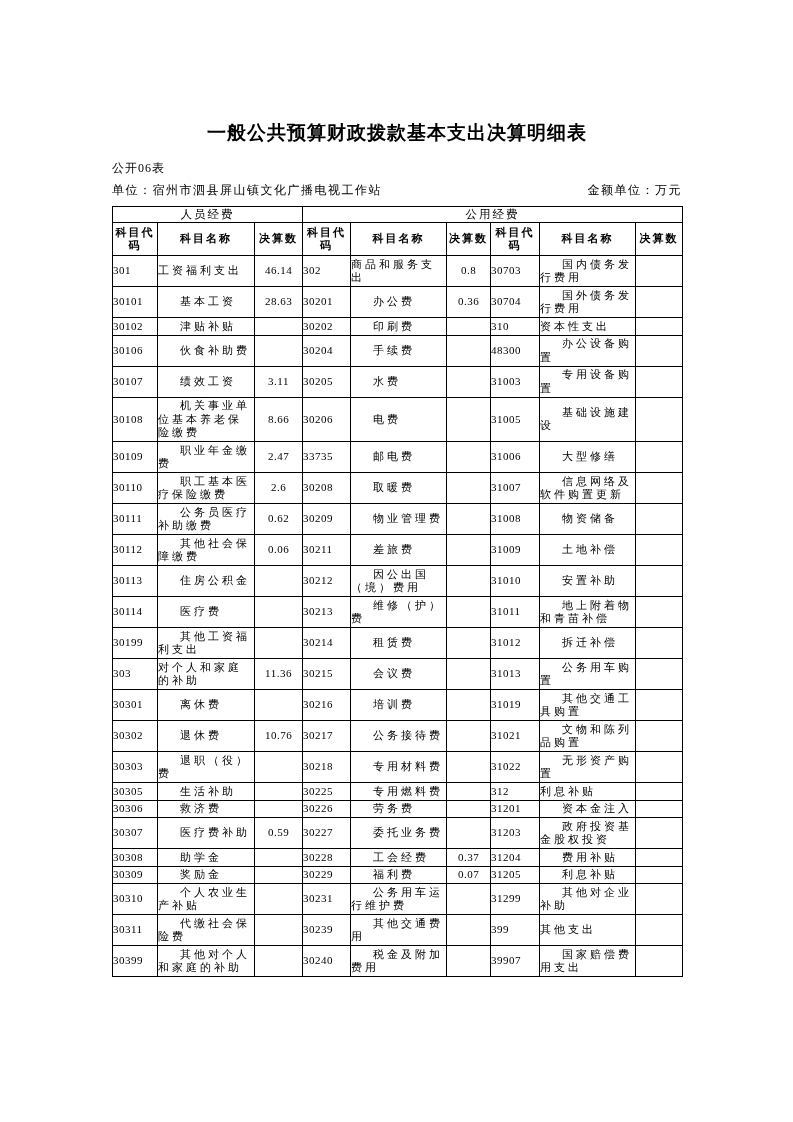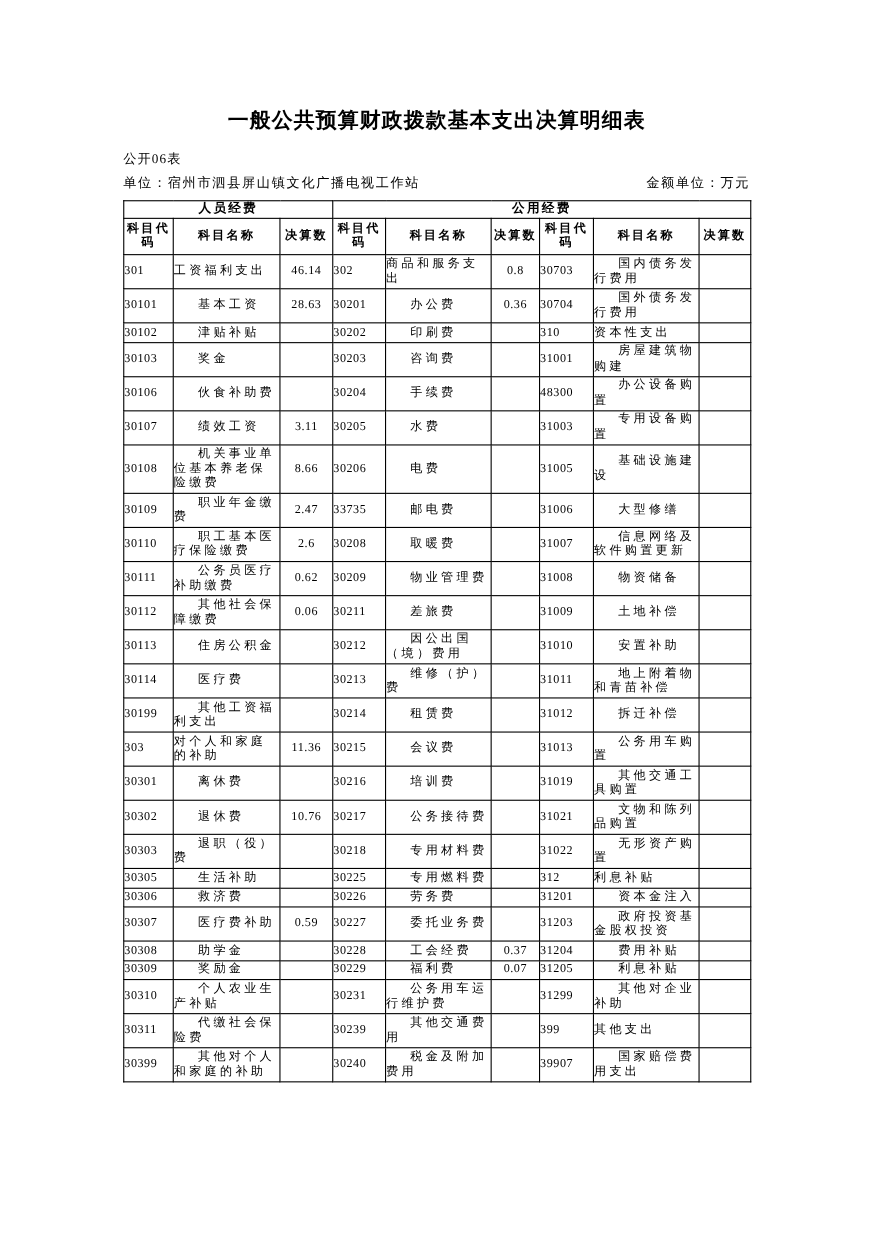--- a/index.html
+++ b/index.html
@@ -8,21 +8,21 @@
     width: 793px;
     height: 1122px;
     background: #ffffff;
     color: #000000;
     font-family: "Liberation Serif", "DejaVu Serif", serif;
     overflow: hidden;
   }
   .sheet {
     width: 570px;
     margin-left: 112px;
-    padding-top: 96px;
+    padding-top: 120px;
   }
   .doc-title {
     text-align: center;
     font-family: "DejaVu Sans", "Liberation Sans", sans-serif;
     font-weight: bold;
     font-size: 19px;
     letter-spacing: 1px;
     white-space: nowrap;
   }
   .form-label {
@@ -51,21 +51,21 @@
     font-size: 11px;
     line-height: 13.5px;
     vertical-align: middle;
     padding: 1.5px 0;
     overflow: hidden;
     word-break: normal;
   }
   tr.group-row td {
     height: 15px;
     text-align: center;
-    font-weight: bold;
+    font-weight: normal;
     letter-spacing: 2px;
     font-size: 11.5px;
     padding: 0;
   }
   tr.colhead-row td {
     text-align: center;
     font-weight: bold;
     letter-spacing: 2px;
     font-size: 11px;
     height: 30px;
@@ -156,31 +156,20 @@
           <td class="name sub">津贴补贴</td>
           <td class="value"></td>
           <td class="code">30202</td>
           <td class="name sub">印刷费</td>
           <td class="value"></td>
           <td class="code">310</td>
           <td class="name">资本性支出</td>
           <td class="value"></td>
         </tr>
         <tr>
-          <td class="code">30103</td>
-          <td class="name sub">奖金</td>
-          <td class="value"></td>
-          <td class="code">30203</td>
-          <td class="name sub">咨询费</td>
-          <td class="value"></td>
-          <td class="code">31001</td>
-          <td class="name sub">房屋建筑物购建</td>
-          <td class="value"></td>
-        </tr>
-        <tr>
           <td class="code">30106</td>
           <td class="name sub">伙食补助费</td>
           <td class="value"></td>
           <td class="code">30204</td>
           <td class="name sub">手续费</td>
           <td class="value"></td>
           <td class="code">48300</td>
           <td class="name sub">办公设备购置</td>
           <td class="value"></td>
         </tr>

